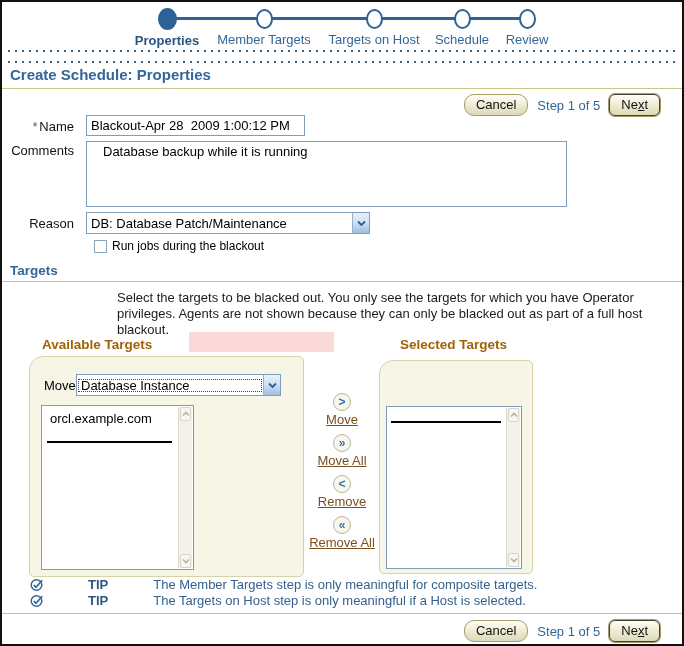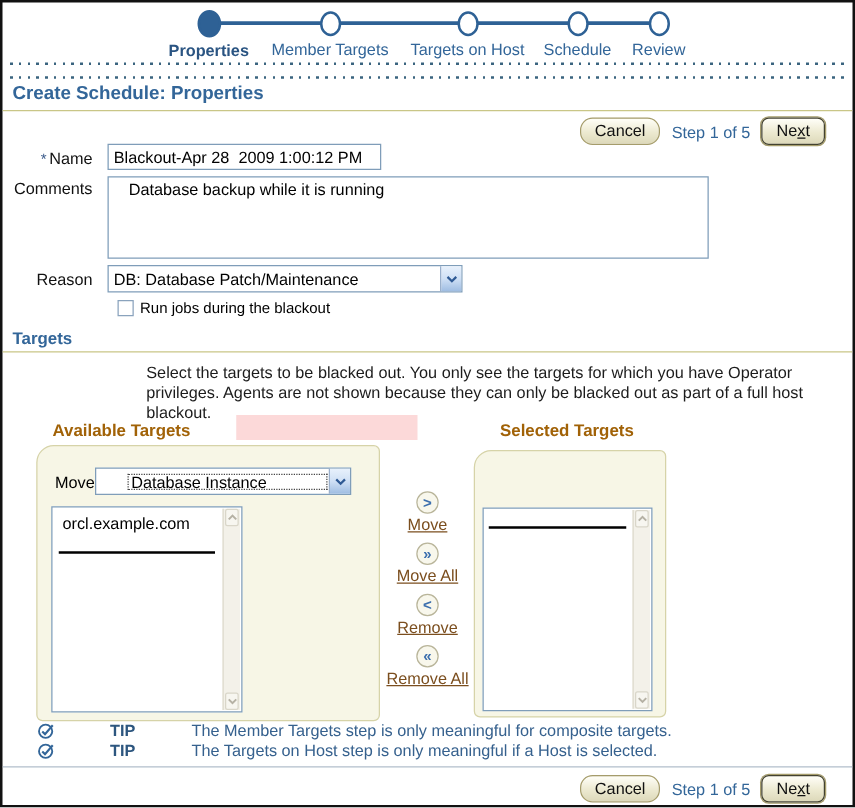--- a/index.html
+++ b/index.html
@@ -44,21 +44,21 @@
   .comments { position:absolute; left:84px; top:139px; width:481px; height:66px;
               border:1px solid #7f9db9; font:13px "Liberation Sans",sans-serif; padding:2px 16px;
               resize:none; overflow:hidden; background:#fff; }
   .selectbox { position:absolute; background:#fff; border:1px solid #7f9db9; height:22px;
                display:flex; align-items:center; }
   .selectbox .val { flex:1; padding:0 4px; font-size:13px; white-space:nowrap; overflow:hidden; }
   .selectbox .arrow { width:17px; height:100%; border-left:1px solid #9ab0cc;
                       background:linear-gradient(#e8f1fc,#cfe0f5 50%,#9fbde2);
                       display:flex; align-items:center; justify-content:center; }
   .reason-select { left:84px; top:210px; width:284px; }
-  .type-select { left:46px; top:17px; width:205px;padding-left:24px; }
+  .type-select { left:46px; top:17px; width:205px; }
   .type-select .val { outline:1px dotted #444; outline-offset:-2px; }
   .checkbox { position:absolute; left:92px; top:238px; width:13px; height:13px;
               appearance:none; -webkit-appearance:none; border:1px solid #8aa3bd; background:#fff; }
   .checkbox-lbl { position:absolute; left:110px; top:237px; font-size:12px; }
 
   
   .section-title { position:absolute; left:8px; top:261px; font-weight:bold; font-size:13.5px; color:#336699; }
   .section-hr { position:absolute; top:279px; left:0; right:0; height:1px; background:#c9c687; }
   .desc { position:absolute; left:115px; top:288px; width:566px; font-size:13px; color:#1c1c1c; line-height:16px; }
   .subhead { position:absolute; top:335px; font-weight:bold; font-size:13.5px; color:#a16207; }

